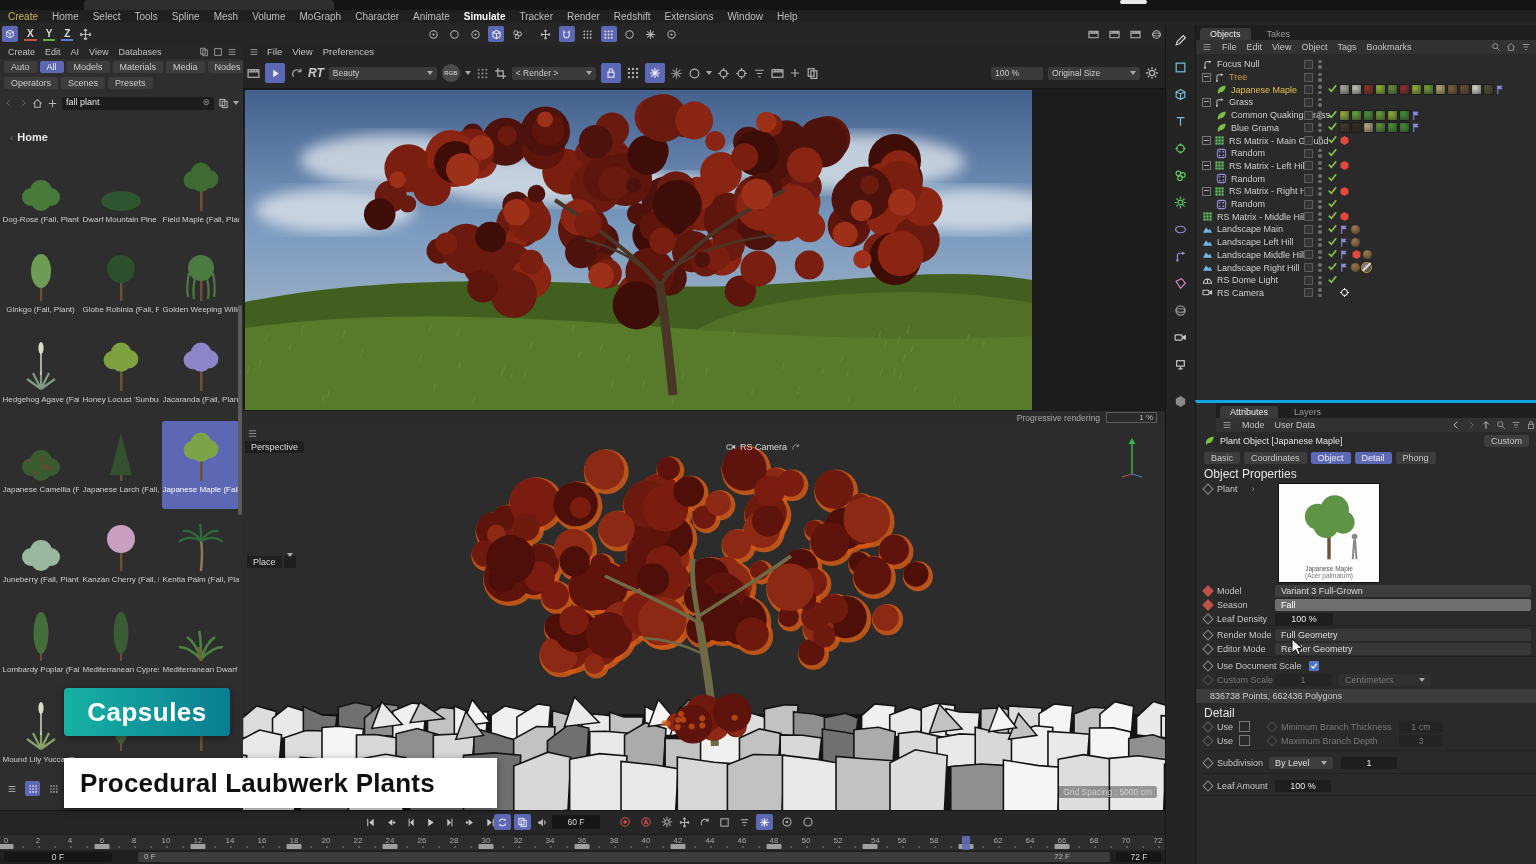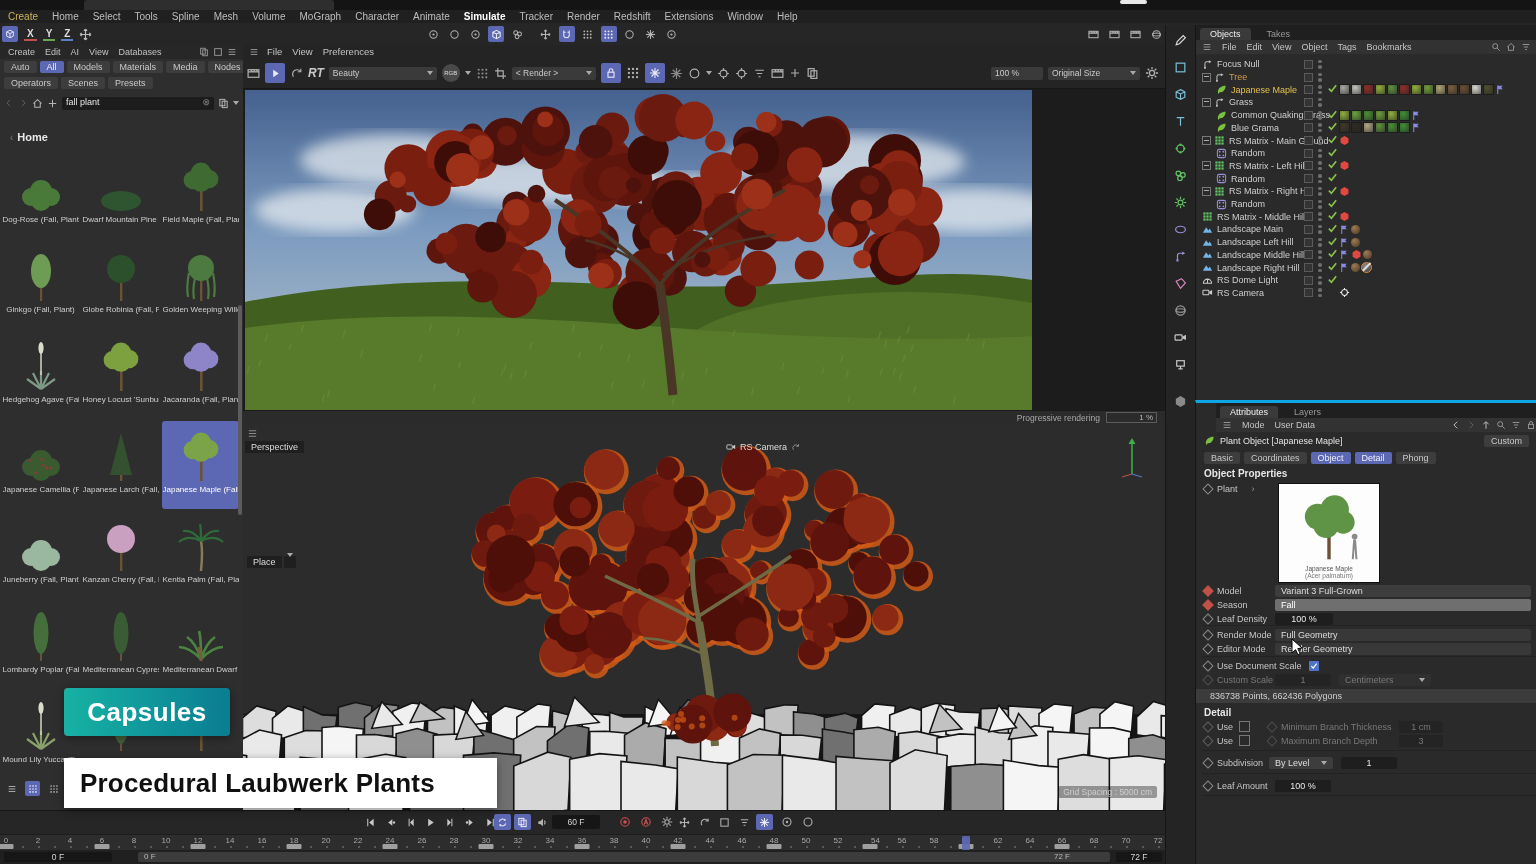--- a/index.html
+++ b/index.html
@@ -65,21 +65,21 @@
   .otags{position:absolute;left:143px;display:flex;gap:1px;align-items:center;}
   .sw{width:9px;height:9px;border:1px solid #1d1d1d;}
   .sph{width:9px;height:9px;border-radius:50%;}
   .arow{position:absolute;left:0;width:341px;height:13px;display:flex;align-items:center;font-size:9px;color:#c6c6c6;}
   .bul{width:6px;height:6px;transform:rotate(45deg);border:1px solid #8a8a8a;margin:0 5px 0 8px;flex:0 0 auto;}
   .bul.red{background:#c05048;border-color:#c05048;}
   .albl{width:58px;flex:0 0 auto;}
   .fctl{background:#3d3d3d;border-radius:2px;height:12px;display:flex;align-items:center;padding:0 6px;color:#dedede;}
   .fbox{background:#1e1e1e;border-radius:2px;height:12px;display:flex;align-items:center;justify-content:center;color:#e8e8e8;}
   .dim{color:#787878;}
-  .hdr{font-weight:bold;color:#e6e6e6;font-size:10px;}
+  .hdr{font-weight:normal;color:#e6e6e6;font-size:12px;}
   .sep{position:absolute;left:6px;right:6px;height:1px;background:#222;}
   
   #capsules{left:64px;top:688px;width:166px;height:48px;border-radius:4px;
     background:linear-gradient(90deg,#17b2a4,#0a7d92);display:flex;align-items:center;justify-content:center;
     color:#fff;font-weight:bold;font-size:26px;letter-spacing:.5px;box-shadow:0 2px 8px rgba(0,0,0,.4);}
   #prochdr{left:64px;top:758px;width:433px;height:50px;background:#fff;display:flex;align-items:center;padding-left:16px;box-sizing:border-box;
     color:#101010;font-weight:bold;font-size:26px;letter-spacing:.2px;box-shadow:0 2px 8px rgba(0,0,0,.4);}
   .scrollthumb{position:absolute;width:4px;border-radius:2px;background:#5c5c5c;}
 </style>
 </head>

